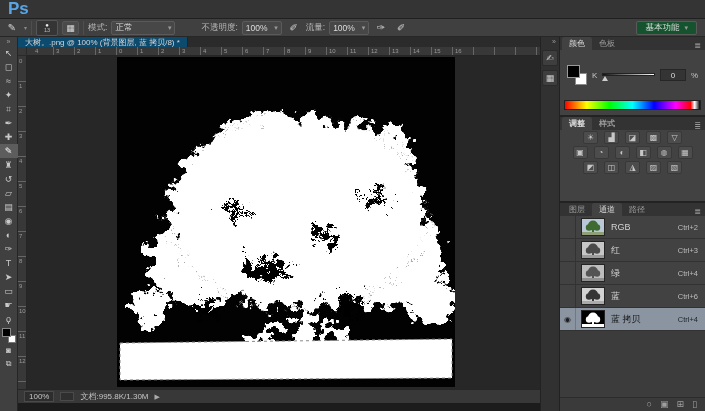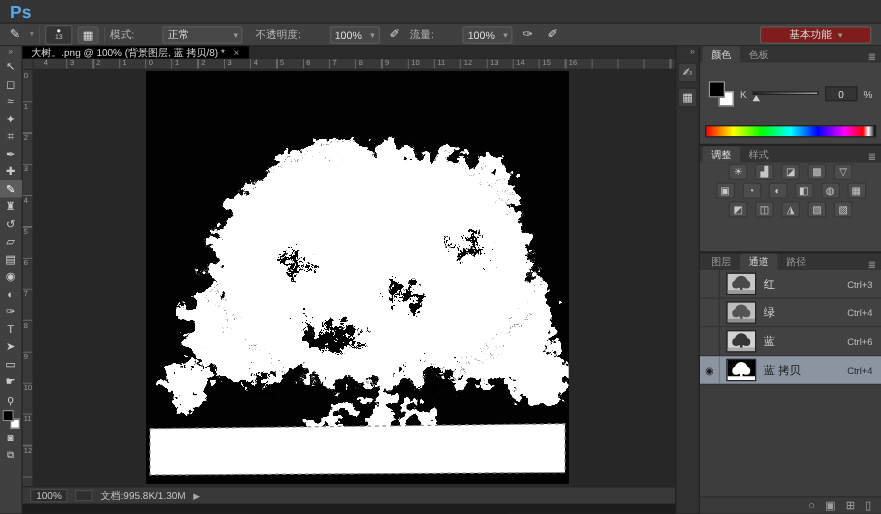--- a/index.html
+++ b/index.html
@@ -4,63 +4,63 @@
 <style>
   * { margin:0; padding:0; box-sizing:border-box; }
   html,body { background:#191919; }
   body { font-family:"Liberation Sans","DejaVu Sans",sans-serif; }
   .app { position:relative; width:705px; height:411px; background:#272727; overflow:hidden;
          color:#c8c8c8; font-size:9px; user-select:none; }
 
   
   .menubar { height:19px; background:#343434; border-bottom:1px solid #202020;
              display:flex; align-items:center; padding-left:4px; }
-  .ps-logo { font-weight:bold; font-size:14px; color:#58a6e8; padding:0 8px 0 4px; letter-spacing:0; }
+  .ps-logo { font-weight:bold; font-size:17px; color:#58a6e8; padding:0 8px 0 4px; letter-spacing:0; }
   .menu-item { padding:0 8px; color:#c4c4c4; font-size:9px; cursor:default; }
 
   
   .optionsbar { height:18px; background:#404040; border-bottom:1px solid #272727;
                 display:flex; align-items:center; gap:4px; padding:0 4px; font-size:8.5px; color:#bdbdbd; }
   .ob-sep { width:1px; height:14px; background:#2d2d2d; border-right:1px solid #4e4e4e; }
   .ob-icon { width:16px; text-align:center; color:#d0d0d0; font-size:10px; }
   .ob-iconbox { width:17px; height:14px; border:1px solid #565656; border-radius:2px;
                 background:#4a4a4a; text-align:center; line-height:12px; font-size:9px; color:#d8d8d8; }
   .brush-preset { display:flex; flex-direction:column; align-items:center; justify-content:center;
                   width:22px; height:16px; background:#353535; border:1px solid #555; border-radius:2px; line-height:1; }
   .brush-preset .dot { color:#eee; font-size:6px; }
   .brush-preset .num { color:#bbb; font-size:5.5px; }
   .ob-select { display:inline-flex; align-items:center; justify-content:space-between;
                background:#474747; border:1px solid #5a5a5a; border-radius:2px;
-               height:14px; padding:0 3px; color:#ddd;margin-left:19px; }
+               height:14px; padding:0 3px; color:#ddd; }
   .ob-select .arr { color:#999; font-size:7px; margin-left:4px; }
   .ob-label { color:#b5b5b5; }
   .spacer { flex:1; }
-  .workspace-btn { display:inline-flex; align-items:center; background:#7f1d1d; border:1px solid #5a5a5a;
-                   border-radius:2px; height:14px; padding:0 22px; color:#ddd; margin-right:4px; }
+  .workspace-btn { display:inline-flex; align-items:center; background:#14532d; border:1px solid #5a5a5a;
+                   border-radius:2px; height:14px; padding:0 8px; color:#ddd; margin-right:4px; }
 
   
   .main { display:flex; height:374px; }
 
   
   .toolbar { width:18px; background:#404040; border-right:1px solid #262626; display:flex;
              flex-direction:column; align-items:center; padding-top:1px; }
   .tb-collapse { font-size:7px; color:#9a9a9a; height:8px; line-height:8px; }
   .tool { width:18px; height:14px; display:flex; align-items:center; justify-content:center;
           font-size:9px; color:#c9c9c9; cursor:default; }
   .tool.sel { background:#5d5d5d; color:#fff; }
   .swatches { position:relative; width:16px; height:15px; margin-top:2px; }
   .swatches .bgc { position:absolute; right:1px; bottom:0; width:8px; height:8px; background:#fff; border:1px solid #777; }
   .swatches .fgc { position:absolute; left:1px; top:0; width:9px; height:9px; background:#000; border:1px solid #888; }
   .tool.small { font-size:8px; }
 
   
   .docarea { flex:1; display:flex; flex-direction:column; background:#272727; min-width:0; }
   .tabbar { height:10px; background:#2b2b2b; display:flex; align-items:stretch; }
-  .doc-tab { display:flex; align-items:center; gap:7px; background:#000000; padding:0 7px;
-             font-size:8px; color:#d6d6d6; border-right:1px solid #222; }
+  .doc-tab { display:flex; align-items:center; gap:7px; background:#0c4a6e; padding:0 7px;
+             font-size:8px; color:#d6d6d6; border-right:1px solid #222;flex-direction:column; }
   .doc-tab .close { color:#9a9a9a; font-size:8px; }
 
   .work { position:relative; flex:1; background:#272727; overflow:hidden; }
   .ruler-corner { position:absolute; left:0; top:0; width:9px; height:9px; background:#383838;
                   border-right:1px solid #2a2a2a; border-bottom:1px solid #2a2a2a; }
   .ruler-h { position:absolute; left:9px; right:0; top:0; height:9px; background:#383838;
              background-image:repeating-linear-gradient(90deg,transparent 0 20px,#666 20px 21px);
              background-position:6px 0; border-bottom:1px solid #252525; }
   .ruler-h span { position:absolute; top:0; font-size:6px; color:#9a9a9a; line-height:9px; }
   .ruler-v { position:absolute; left:0; top:9px; bottom:0; width:9px; background:#383838;
@@ -105,21 +105,21 @@
              background:linear-gradient(90deg,#111,#fdfdfd); border:1px solid #222; }
   .k-thumb { position:absolute; left:0; top:7px; width:0; height:0;
              border-left:3px solid transparent; border-right:3px solid transparent; border-bottom:5px solid #cfcfcf; }
   .k-value { width:26px; height:12px; background:#343434; border:1px solid #262626; color:#ddd;
              font-size:8px; text-align:center; line-height:11px; }
   .pct { font-size:8px; color:#c5c5c5; }
   .spectrum { height:10px; margin:0 4px 5px 4px; border:1px solid #222;
     background:linear-gradient(90deg,#ff0000 0%,#ffff00 16%,#00ff00 33%,#00ffff 50%,#0000ff 66%,#ff00ff 82%,#ff0000 93%,#ffffff 96%,#000000 100%); }
 
   
-  .panel.adjust { height:84px; }
+  .panel.adjust { height:84px;font-weight:bold; }
   .add-label { font-size:8.5px; color:#bdbdbd; padding:3px 6px 1px; }
   .adj-row { display:flex; justify-content:center; gap:6px; padding:1px 0; }
   .adj-icon { width:15px; height:13px; background:#4c4c4c; border:1px solid #383838; border-radius:2px;
               color:#c7c7c7; font-size:8px; display:flex; align-items:center; justify-content:center; }
 
   
   .panel.channels { flex:1; }
   .ch-row { height:23px; display:flex; align-items:center; border-bottom:1px solid #323232;
             background:#424242; font-size:9px; color:#d2d2d2; }
   .ch-row.sel { background:#8b95a1; color:#161616; }
@@ -152,21 +152,21 @@
       <span class="dot">●</span>
       <span class="num">13</span>
     </span>
     <span class="ob-iconbox">▦</span>
     <span class="ob-sep"></span>
     <span class="ob-label">模式:</span>
     <span class="ob-select" style="width:64px;">
       <span>正常</span>
       <span class="arr">▾</span>
     </span>
-    <span class="ob-label" style="margin-left:6px;text-align:right;">不透明度:</span>
+    <span class="ob-label" style="margin-left:22px;text-align:right;">不透明度:</span>
     <span class="ob-select" style="width:40px;">
       <span>100%</span>
       <span class="arr">▾</span>
     </span>
     <span class="ob-icon">✐</span>
     <span class="ob-label">流量:</span>
     <span class="ob-select" style="width:40px;">
       <span>100%</span>
       <span class="arr">▾</span>
     </span>
@@ -386,20 +386,33 @@
         <div class="panel-head">
           <span class="ptab">图层</span>
           <span class="ptab active">通道</span>
           <span class="ptab">路径</span>
           <span class="panel-menu">≣</span>
         </div>
         <div id="channel-list">
             <div class="ch-row">
               <span class="ch-eye"></span>
               <span class="ch-thumb"><svg width="22" height="16" viewBox="0 0 22 16">
+                  <rect width="22" height="16" fill="#b9c7d6"></rect>
+                  <circle cx="11" cy="6.5" r="5" fill="#3f6b31"></circle>
+                  <circle cx="7" cy="8.5" r="3.2" fill="#3f6b31"></circle>
+                  <circle cx="15" cy="8.5" r="3.2" fill="#3f6b31"></circle>
+                  <rect x="10" y="9" width="2" height="4.5" fill="#3f6b31"></rect>
+                  <rect x="0" y="13" width="22" height="3" fill="#8fa078"></rect>
+                </svg></span>
+              <span class="ch-name">RGB</span>
+              <span class="ch-key">Ctrl+2</span>
+            </div>
+            <div class="ch-row">
+              <span class="ch-eye"></span>
+              <span class="ch-thumb"><svg width="22" height="16" viewBox="0 0 22 16">
                   <rect width="22" height="16" fill="#c6c6c6"></rect>
                   <circle cx="11" cy="6.5" r="5" fill="#4a4a4a"></circle>
                   <circle cx="7" cy="8.5" r="3.2" fill="#4a4a4a"></circle>
                   <circle cx="15" cy="8.5" r="3.2" fill="#4a4a4a"></circle>
                   <rect x="10" y="9" width="2" height="4.5" fill="#4a4a4a"></rect>
                   <rect x="0" y="13" width="22" height="3" fill="#9b9b9b"></rect>
                 </svg></span>
               <span class="ch-name">红</span>
               <span class="ch-key">Ctrl+3</span>
             </div>

